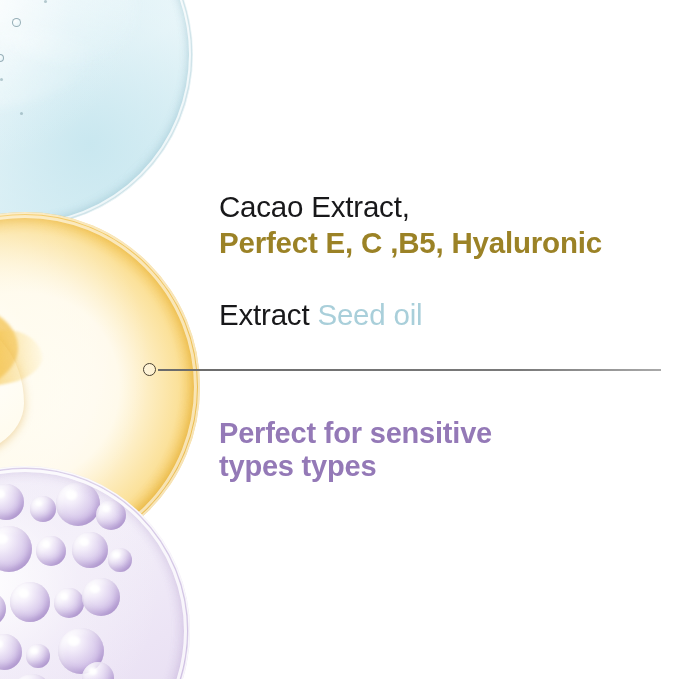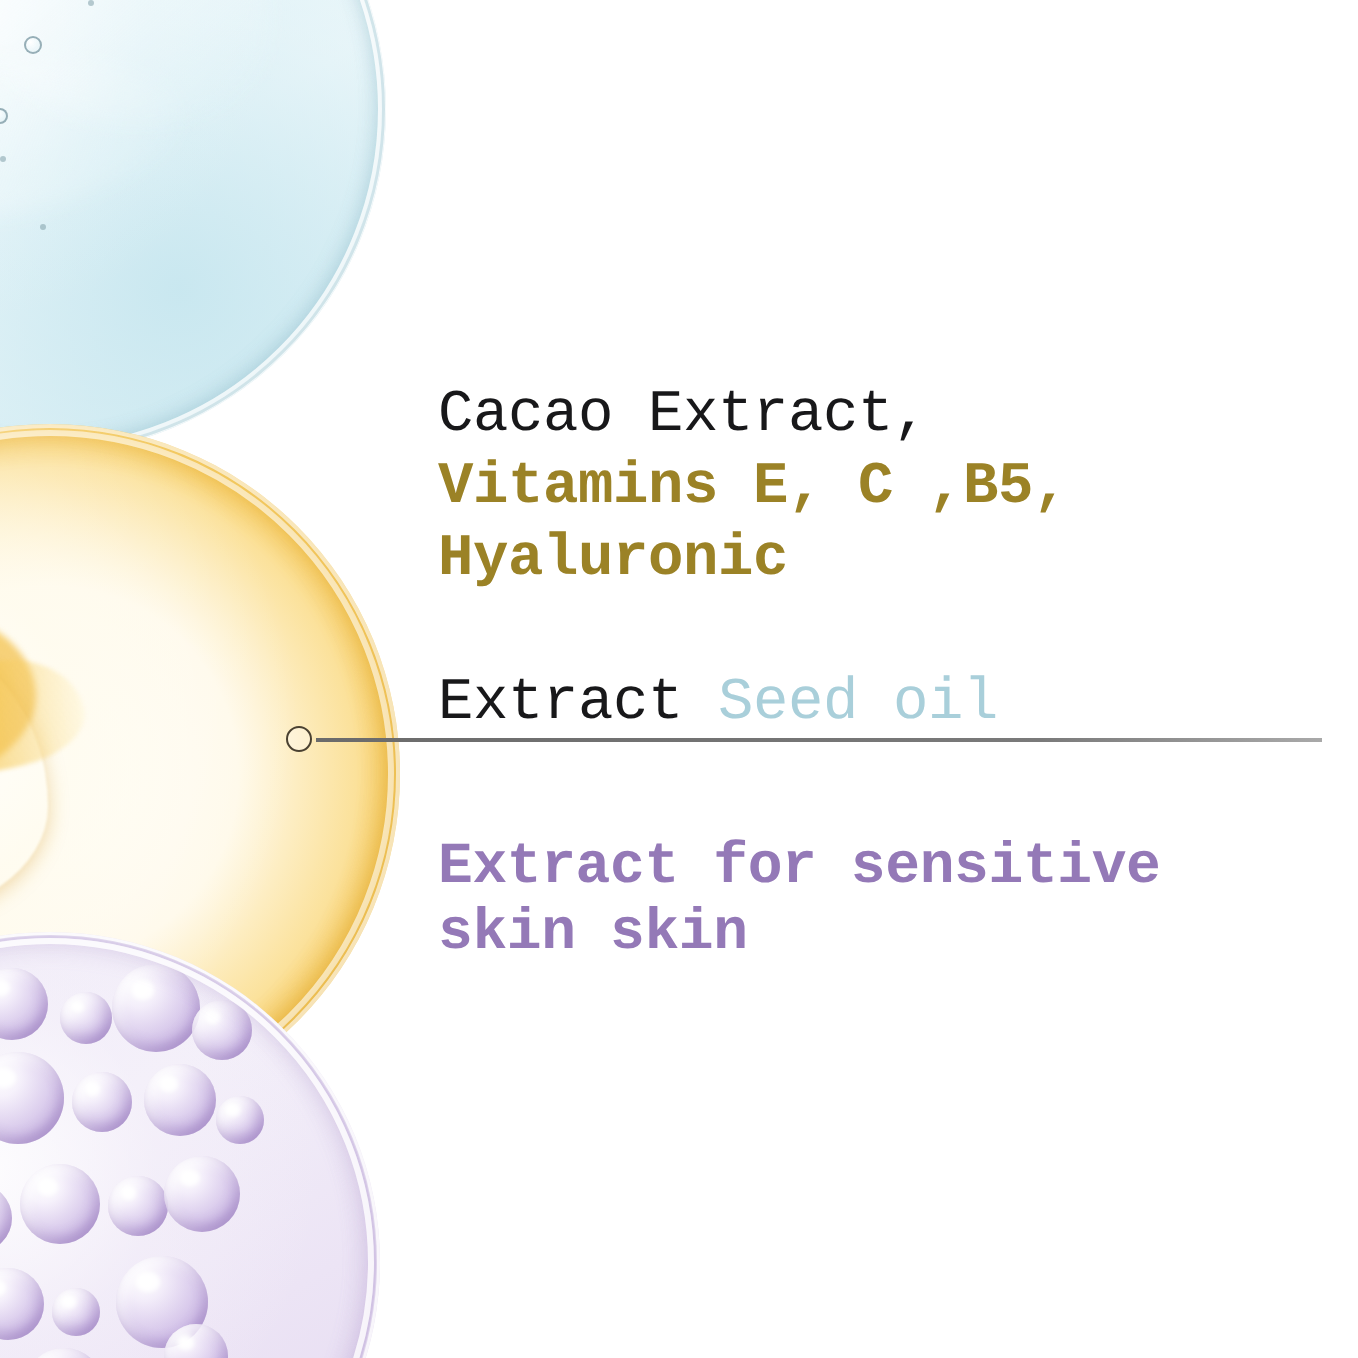--- a/index.html
+++ b/index.html
@@ -6,21 +6,21 @@
     margin: 0;
     padding: 0;
     background: #ffffff;
   }
   #stage {
     position: relative;
     width: 679px;
     height: 679px;
     background: #ffffff;
     overflow: hidden;
-    font-family: Liberation Mono, monospace;
+    font-family: Liberation Sans, sans-serif;
   }
 
   
   .dish {
     position: absolute;
     border-radius: 50%;
     overflow: hidden;
   }
 
   
@@ -269,17 +269,17 @@
 
     <div class="pbub" style="left:152px; top:208px; width:40px; height:40px;"></div>
 
     <div class="pbub" style="left:222px; top:196px; width:32px; height:32px;"></div>
 
   </div>
 
   <div id="divider"></div>
   <div id="divider-node"></div>
 
-  <div id="ingredients"><span>Cacao Extract,</span><br><span class="vit">Vitamins E, C ,B5, Hyaluronic</span><br><br><span>Extract </span><span class="seed">Seed oil</span></div>
-
-  <div id="tagline"><span>Extract for sensitive</span><span class="tl2">skin skin</span></div>
+  <div id="ingredients"><span>Cacao Extract,</span><br><span class="vit">Perfect E, C ,B5, Hyaluronic</span><br><br><span>Extract </span><span class="seed">Seed oil</span></div>
+
+  <div id="tagline"><span>Perfect for sensitive</span><span class="tl2">types types</span></div>
 
 </div>
 
 </body></html>

